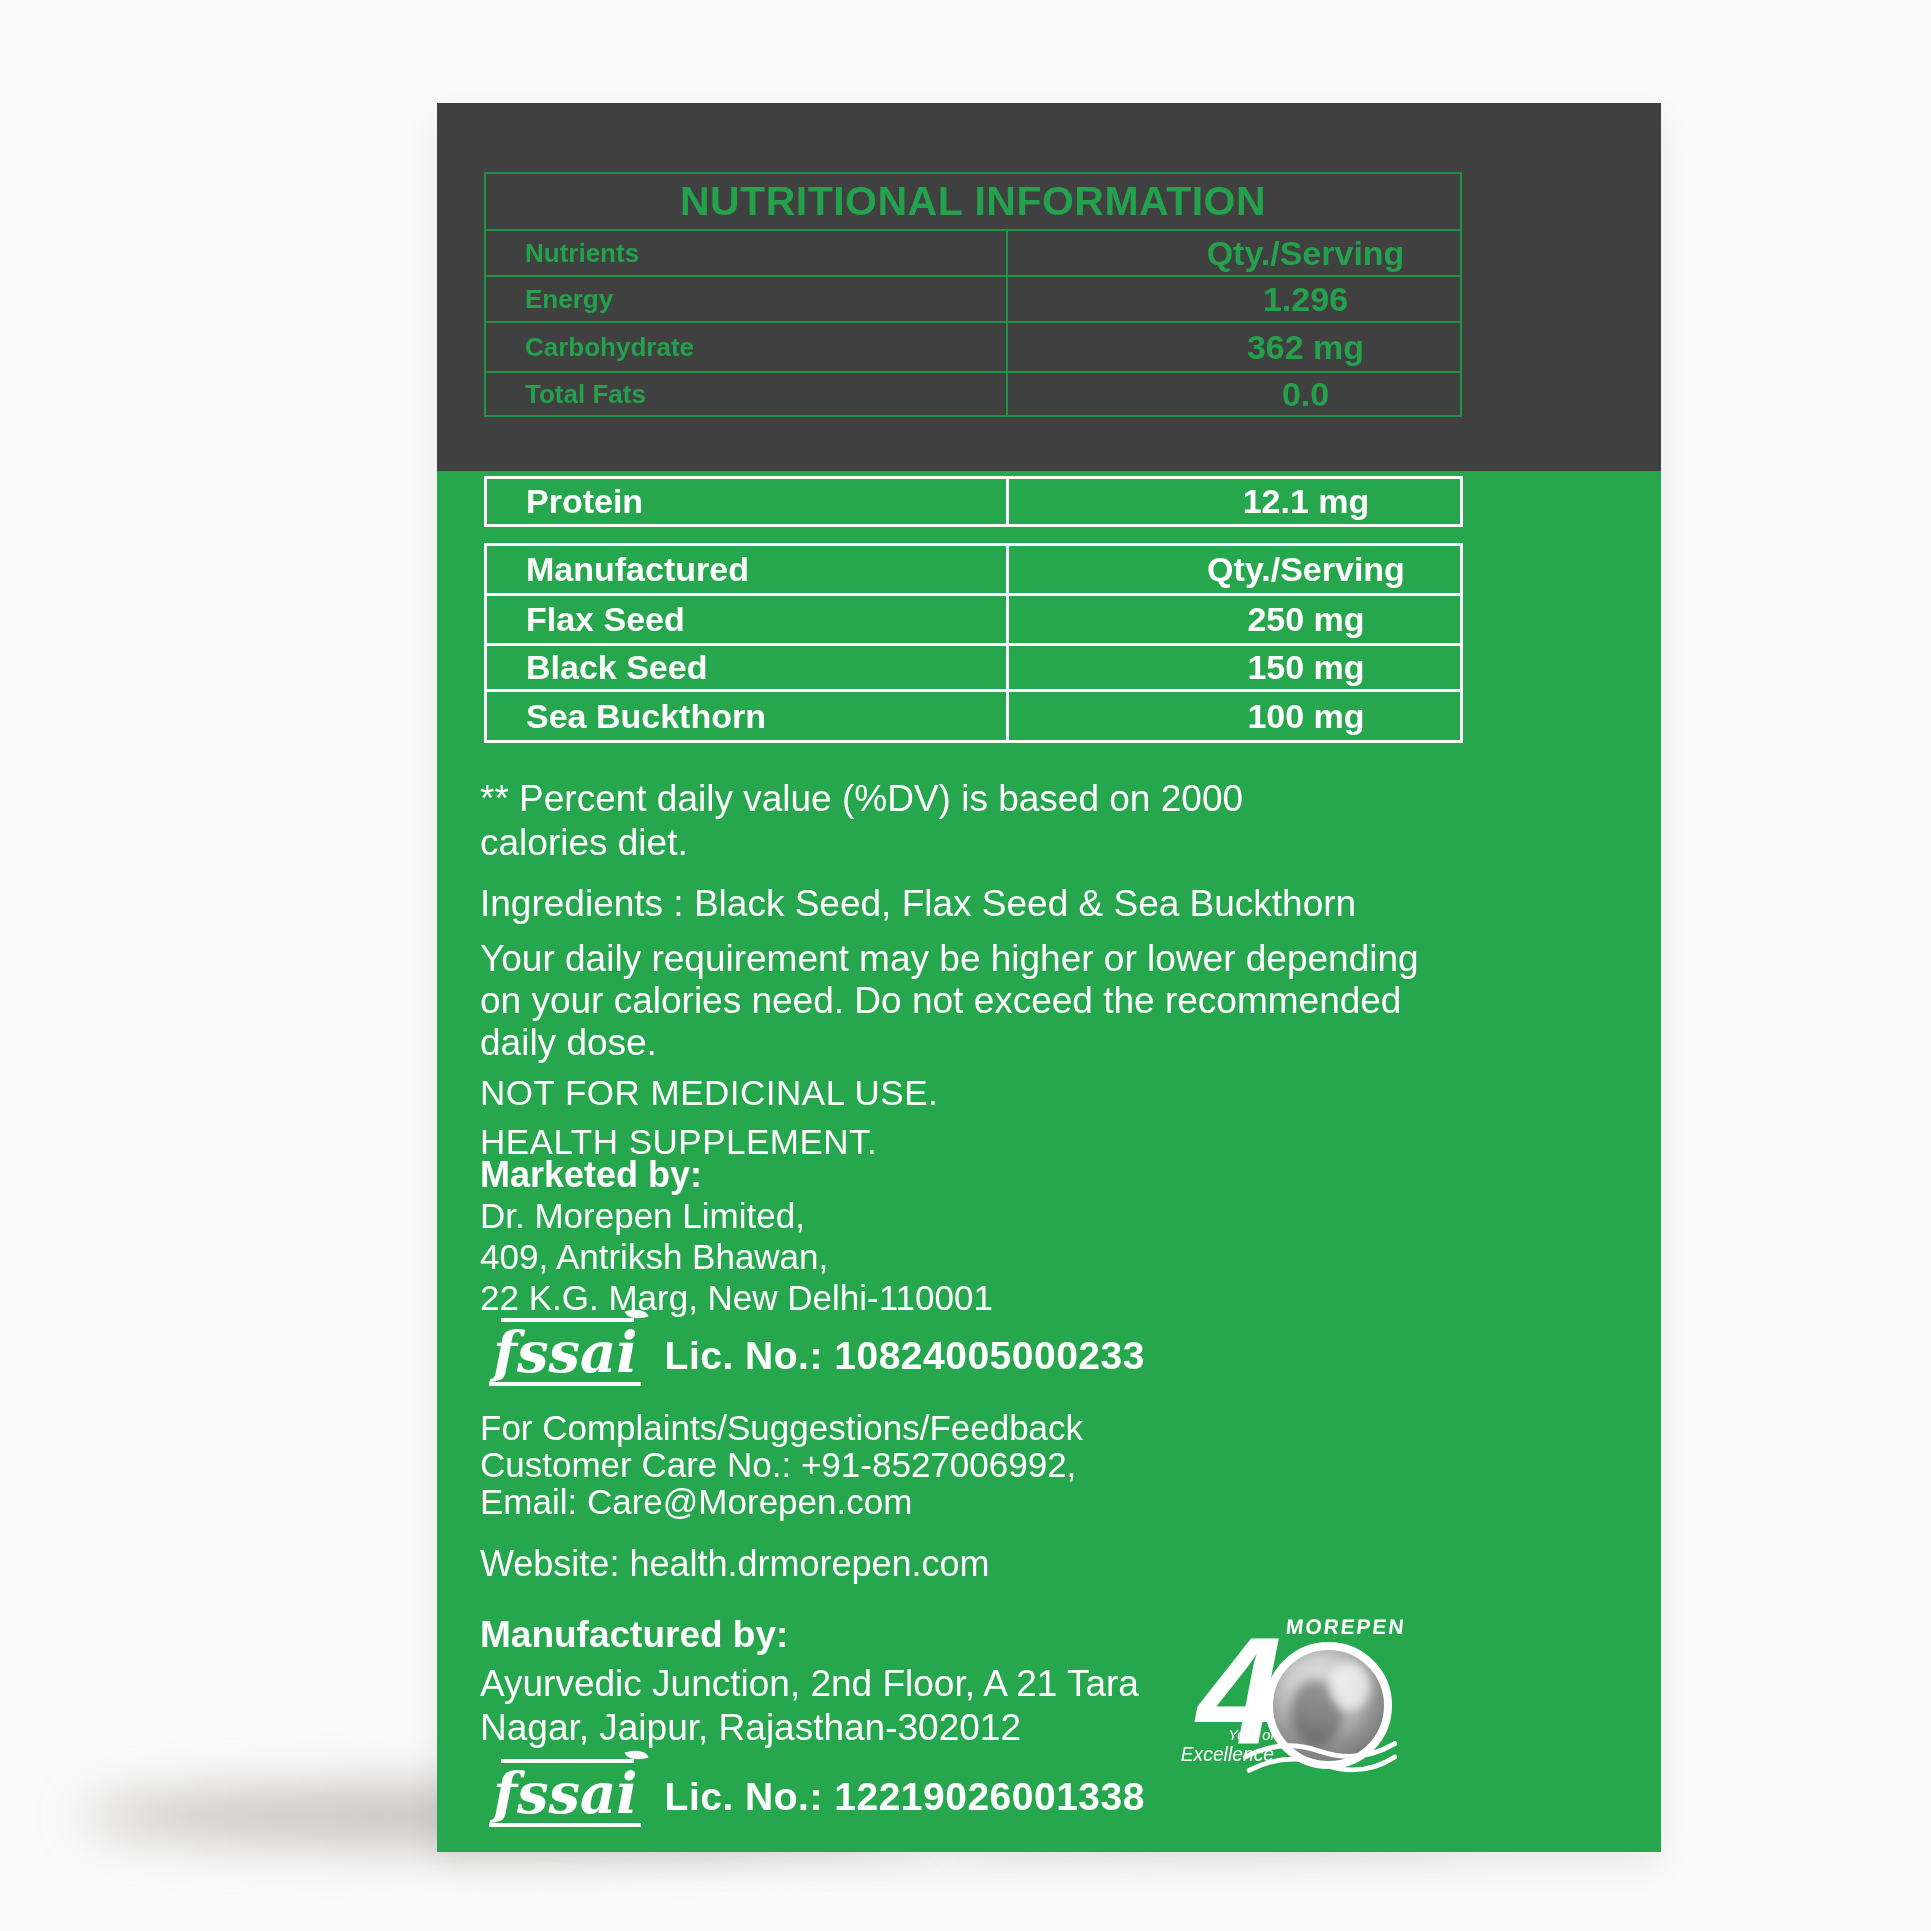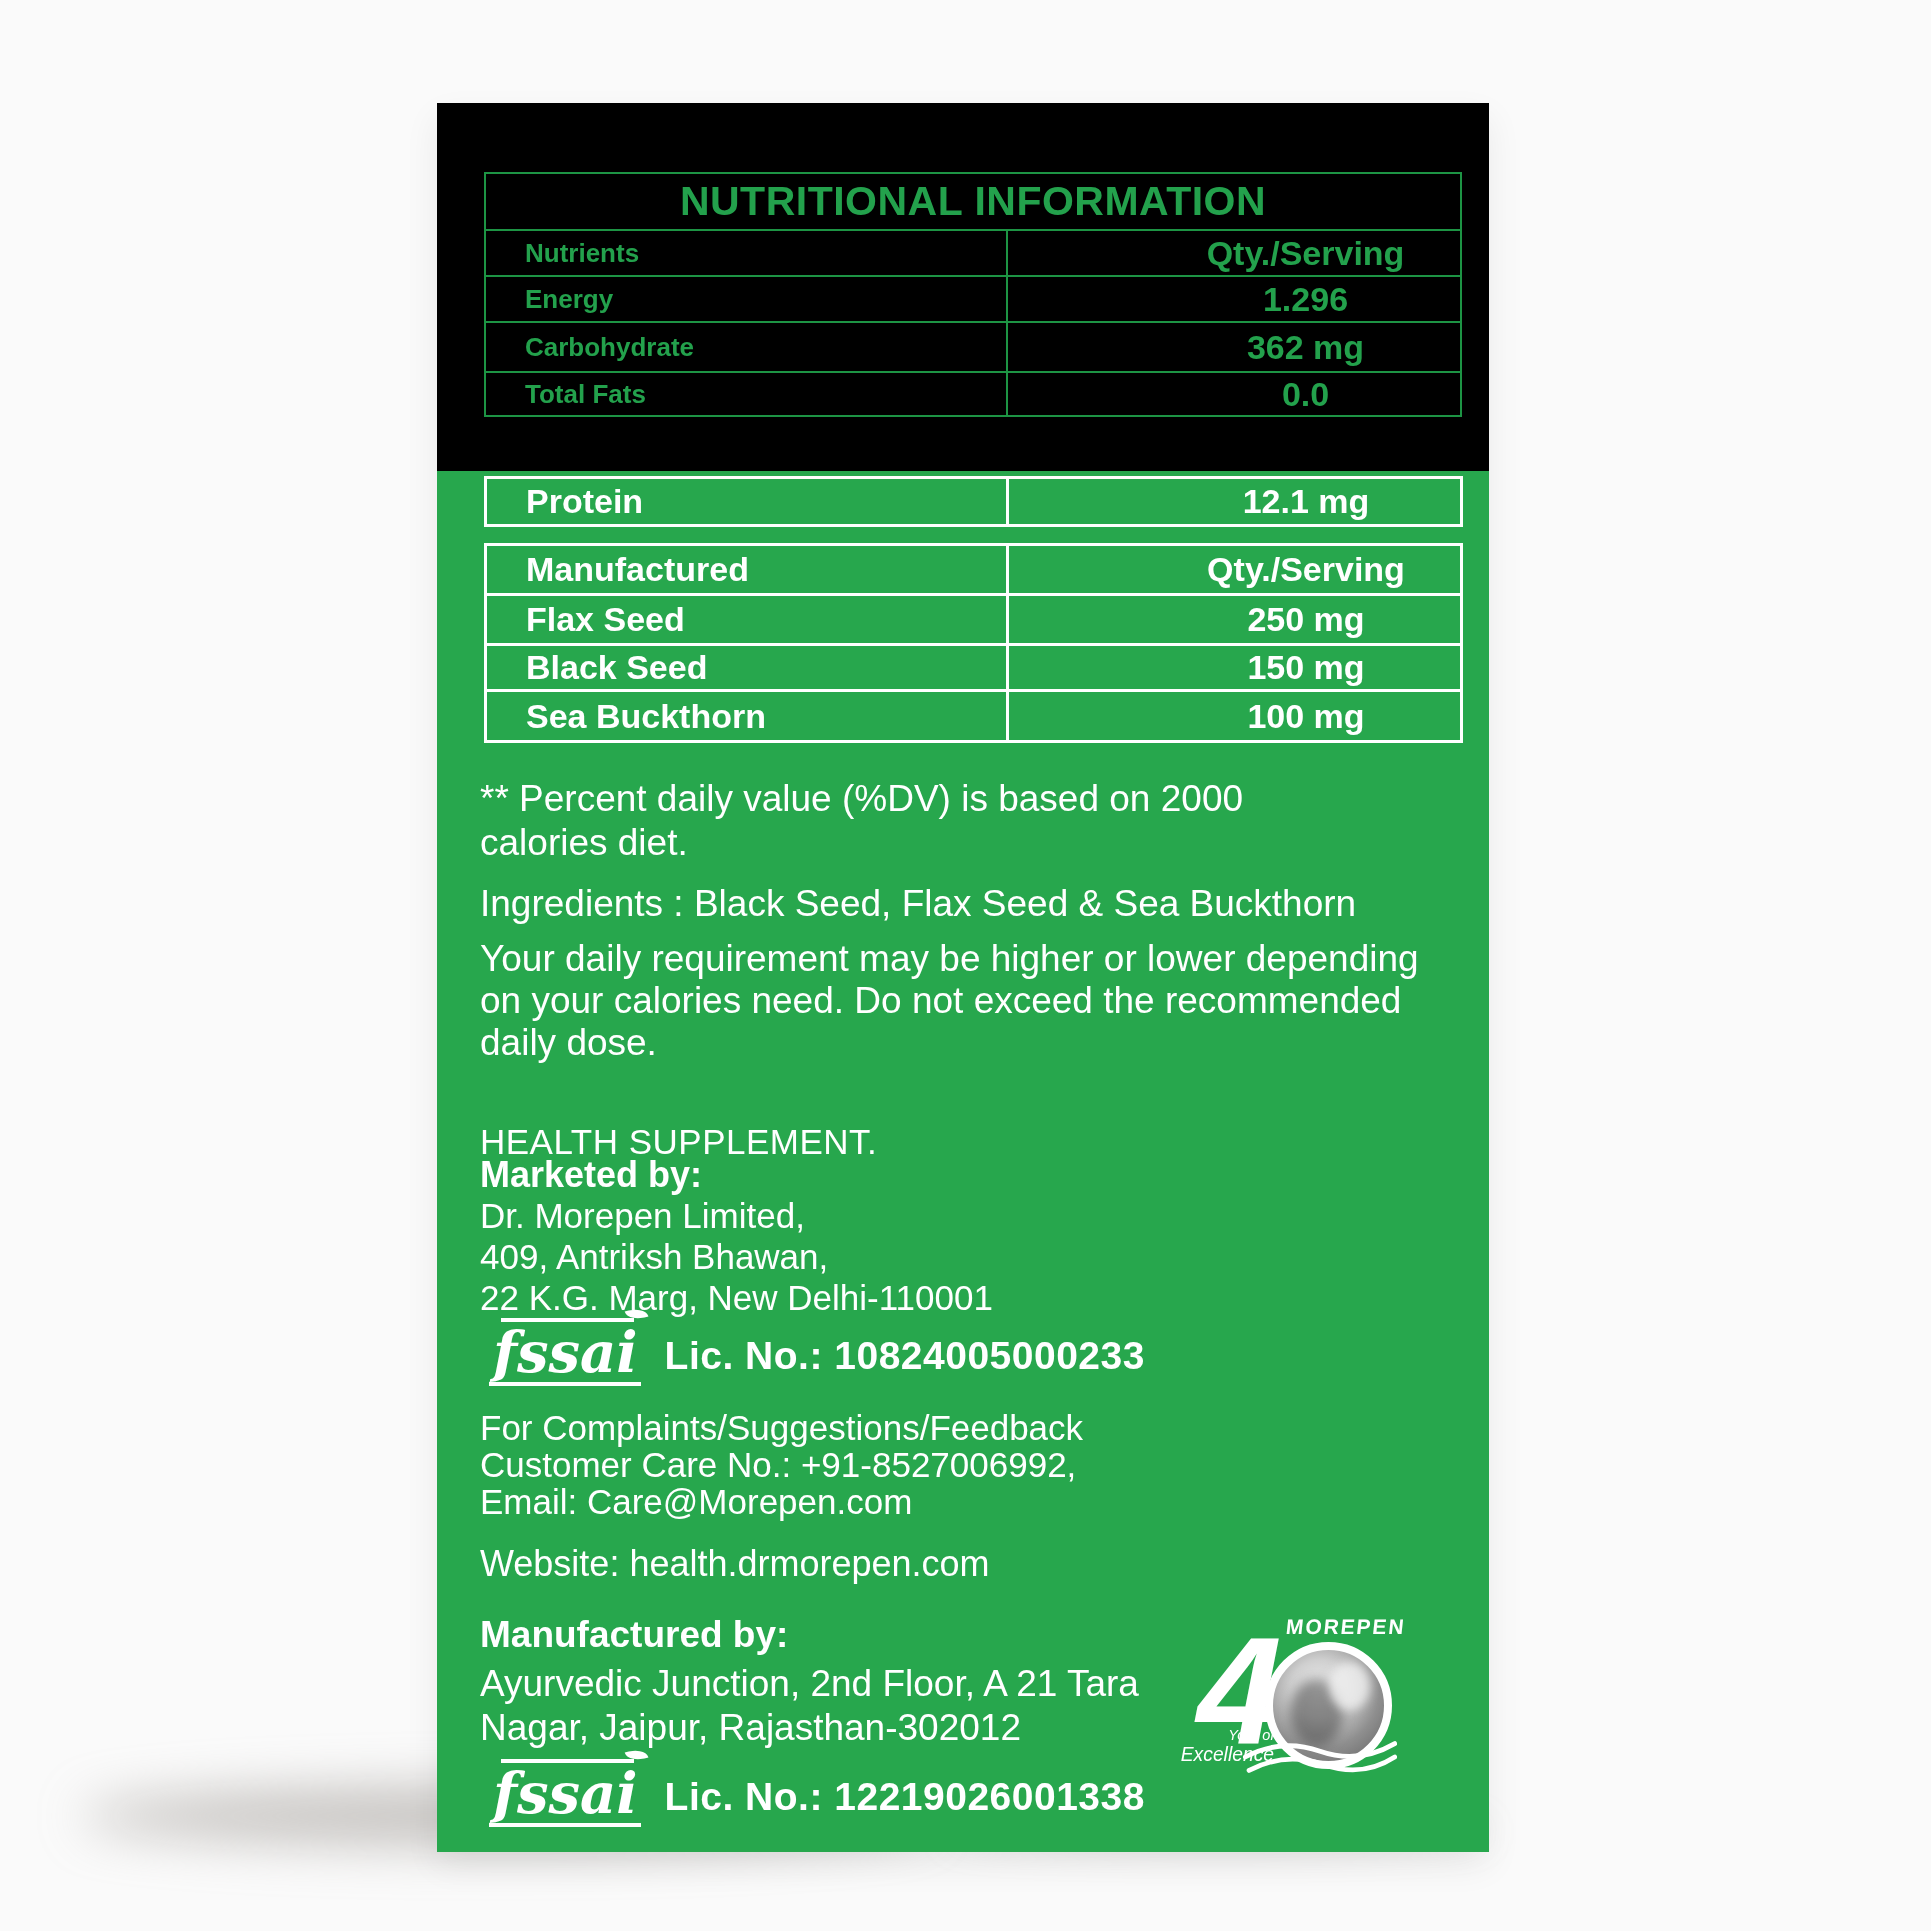--- a/index.html
+++ b/index.html
@@ -16,22 +16,22 @@
   }
   .shadow-left{
     position:absolute;left:82px;top:1788px;width:850px;height:56px;
     background:rgba(150,144,138,0.55);border-radius:50%;filter:blur(25px);
   }
   .shadow-right{
     position:absolute;left:946px;top:1817px;width:541px;height:29px;
     background:rgba(160,155,150,0.30);border-radius:50%;filter:blur(17.4px);
   }
   .card{
-    position:absolute;left:437px;top:103px;width:1052px;height:1749px;
-    background:#000000;box-shadow:0 13.5px 33px rgba(0,0,0,0.07);
+    position:absolute;left:437px;top:103px;width:1224px;height:1749px;
+    background:#404040;box-shadow:0 13.5px 33px rgba(0,0,0,0.07);
   }
   .green-bg{
     position:absolute;left:0;top:368px;width:100%;height:1381px;
     background:var(--green);
   }
   
   table{border-collapse:collapse;table-layout:fixed;}
   .t1{
     position:absolute;left:47px;top:69px;width:976px;
     color:var(--green-text);
@@ -187,20 +187,21 @@
       <tr class="r3">
         <td class="name-cell">Sea Buckthorn</td>
         <td class="qty-cell">100 mg</td>
       </tr>
     </tbody>
       </table>
 
     <div class="txt dv-note">** Percent daily value (%DV) is based on 2000 calories diet.</div>
     <div class="txt ingredients-line">Ingredients : Black Seed, Flax Seed &amp; Sea Buckthorn</div>
     <div class="txt daily-req">Your daily requirement may be higher or lower depending on your calories need. Do not exceed the recommended daily dose.</div>
+    <div class="txt not-medicinal">NOT FOR MEDICINAL USE.</div>
     <div class="txt health-supp">HEALTH SUPPLEMENT.</div>
 
     <div class="txt mk-head">Marketed by:</div>
     <div class="txt mk-addr">
       <div>Dr. Morepen Limited,</div>
       <div>409, Antriksh Bhawan,</div>
       <div>22 K.G. Marg, New Delhi-110001</div>
     </div>
 
     <div class="fssai-row fssai-row1">

